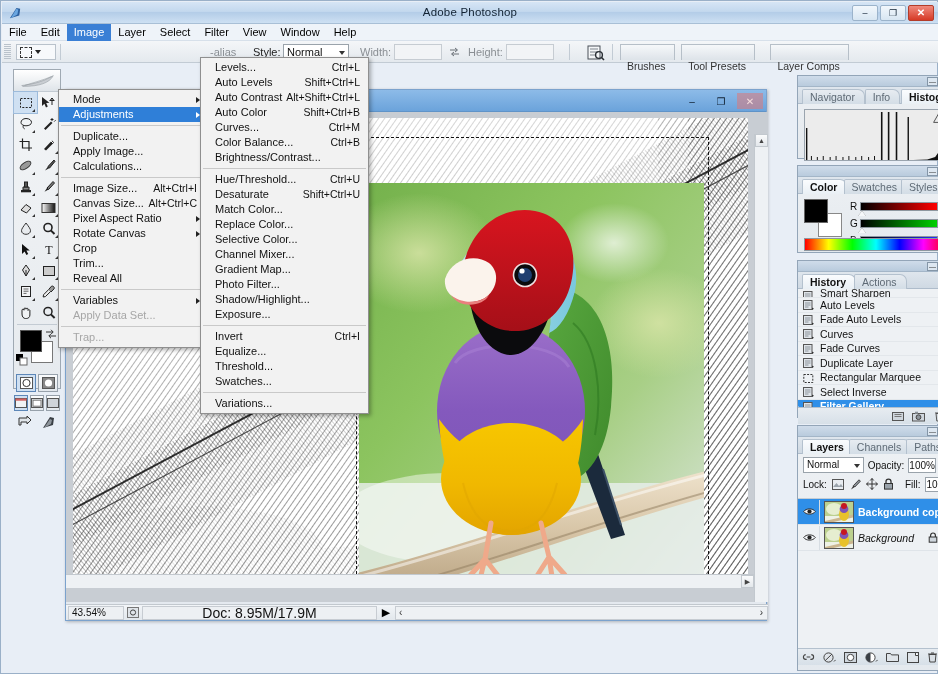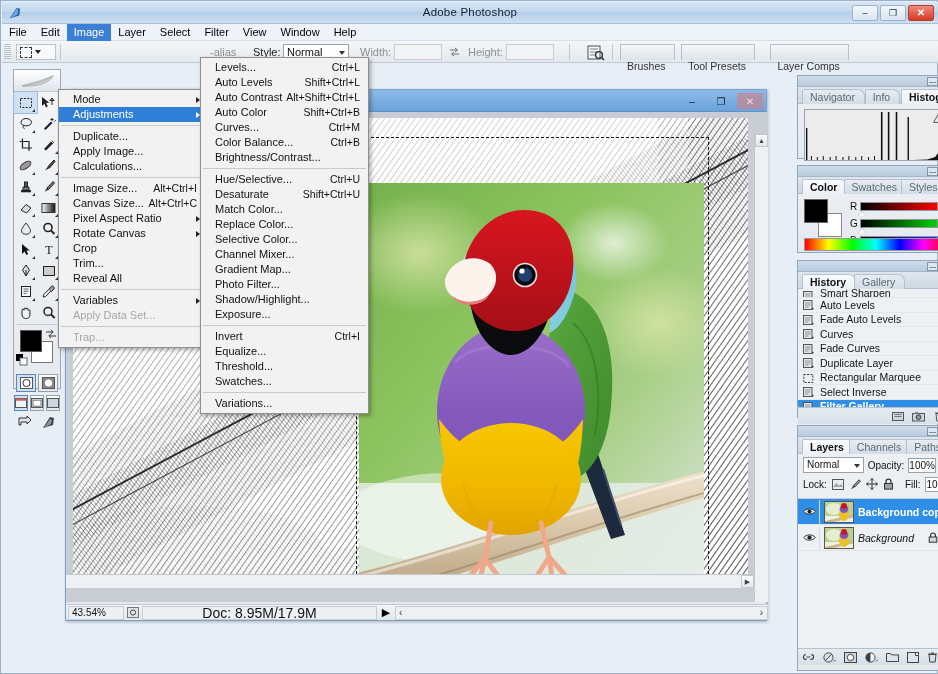--- a/index.html
+++ b/index.html
@@ -925,21 +925,21 @@
   <div class="palette" id="pal-history">
     <div class="pal-bar">
       <div class="mini m">—</div>
       <div class="mini x">✕</div>
     </div>
     <div class="pal-tabs" id="tabs-history">
       <div class="pmenu-btn">
           <i></i>
         </div>
     <div class="ptab sel" style="left: 4px;">History</div>
-        <div class="ptab" style="left: 56.1px;">Gallery</div>
+        <div class="ptab" style="left: 56.1px;">Actions</div>
       </div>
     <div class="hist-list" id="history-list">
       <div class="hist-scroll">
         <div style="font-size:7px;text-align:center;color:#555;">▲</div>
         <div style="position:absolute;bottom:1px;width:100%;font-size:7px;text-align:center;color:#555;">▼</div>
       </div>
     <div class="hrow" style="height: 9px; overflow: hidden;">
           <span class="hicon"><svg viewBox="0 0 11 11" width="11" height="11">
               <rect x=".5" y=".5" width="8.5" height="9" fill="#dfe4e9" stroke="#555"></rect>
               <path d="M2 3 h5.5 M2 5 h5.5 M2 7 h3.5" stroke="#8d949b"></path>
@@ -1212,21 +1212,21 @@
 
   <div id="menu-adjust">
       <div class="mi"><span>Levels...</span><span class="sc">Ctrl+L</span></div>
       <div class="mi"><span>Auto Levels</span><span class="sc">Shift+Ctrl+L</span></div>
       <div class="mi"><span>Auto Contrast</span><span class="sc">Alt+Shift+Ctrl+L</span></div>
       <div class="mi"><span>Auto Color</span><span class="sc">Shift+Ctrl+B</span></div>
       <div class="mi"><span>Curves...</span><span class="sc">Ctrl+M</span></div>
       <div class="mi"><span>Color Balance...</span><span class="sc">Ctrl+B</span></div>
       <div class="mi"><span>Brightness/Contrast...</span></div>
       <div class="msep"></div>
-      <div class="mi"><span>Hue/Selective...</span><span class="sc">Ctrl+U</span></div>
+      <div class="mi"><span>Hue/Threshold...</span><span class="sc">Ctrl+U</span></div>
       <div class="mi"><span>Desaturate</span><span class="sc">Shift+Ctrl+U</span></div>
       <div class="mi"><span>Match Color...</span></div>
       <div class="mi"><span>Replace Color...</span></div>
       <div class="mi"><span>Selective Color...</span></div>
       <div class="mi"><span>Channel Mixer...</span></div>
       <div class="mi"><span>Gradient Map...</span></div>
       <div class="mi"><span>Photo Filter...</span></div>
       <div class="mi"><span>Shadow/Highlight...</span></div>
       <div class="mi"><span>Exposure...</span></div>
       <div class="msep"></div>

